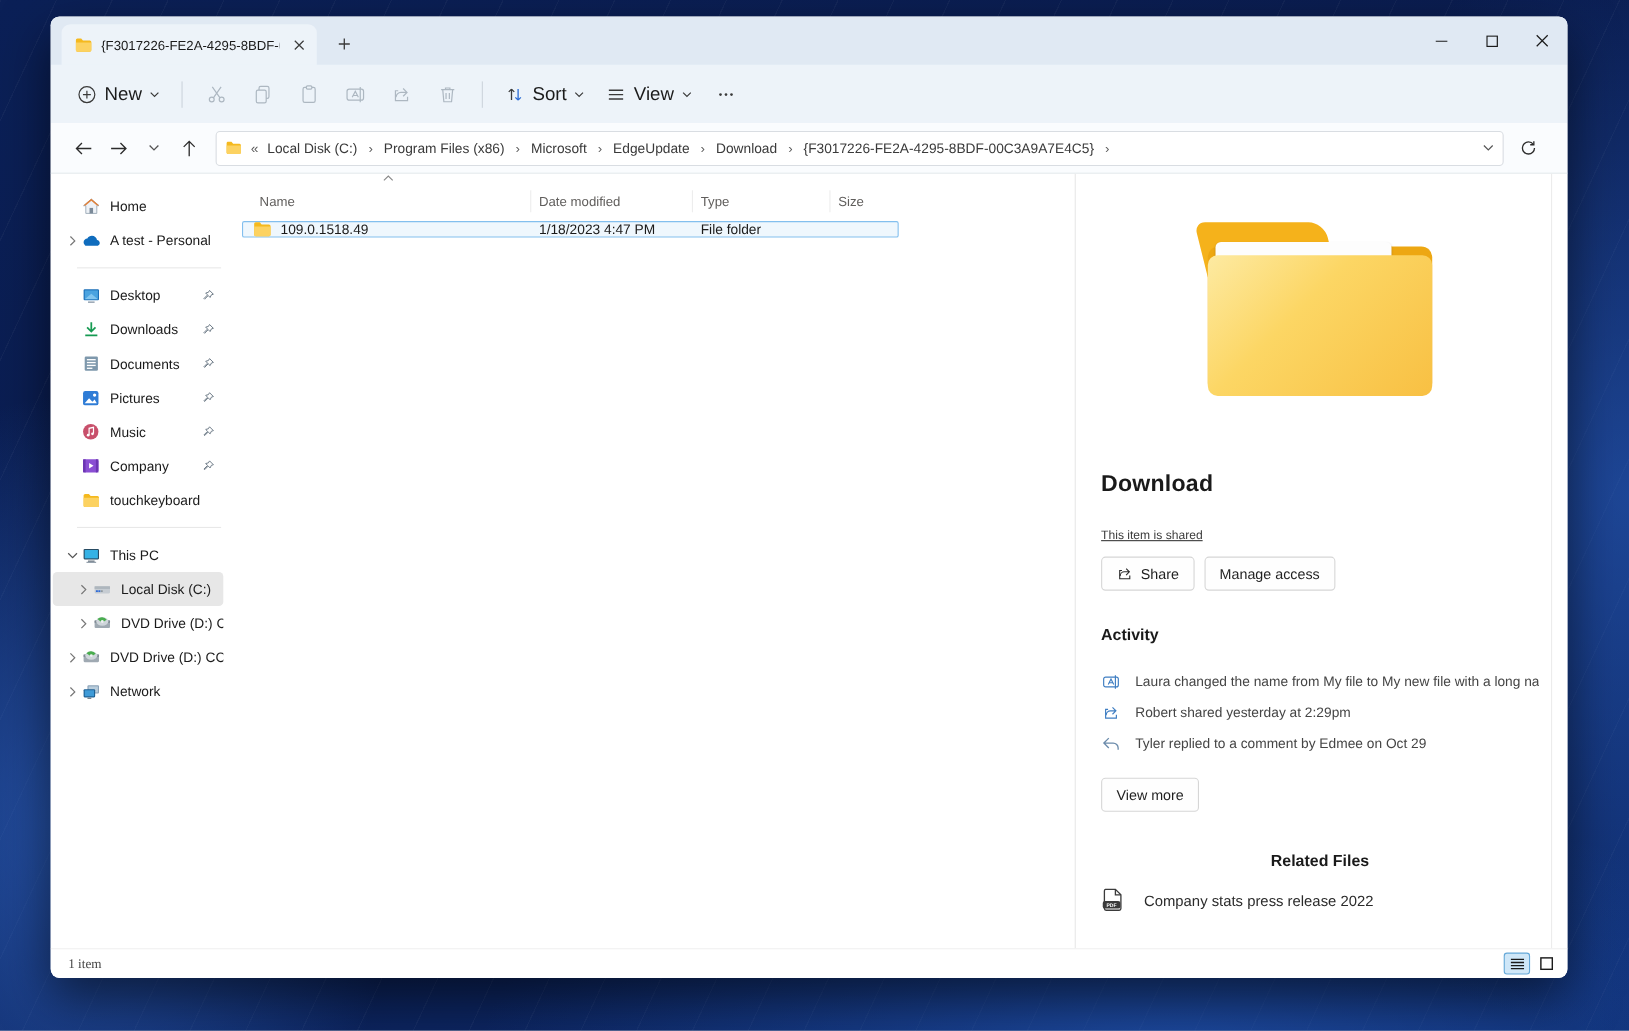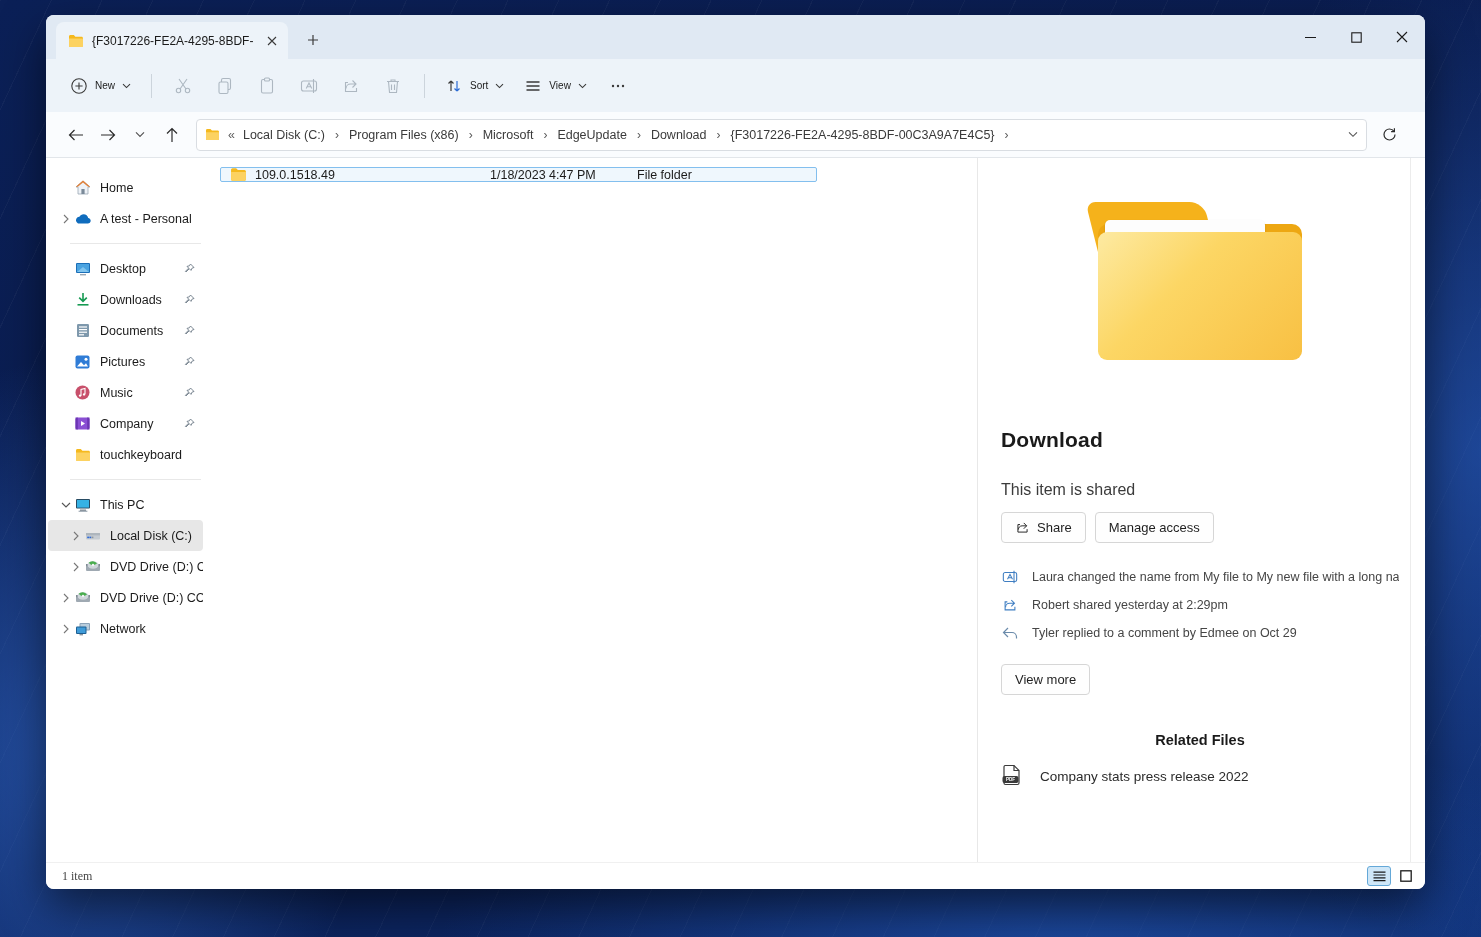--- a/index.html
+++ b/index.html
@@ -26,21 +26,21 @@
     justify-content:center; cursor:pointer; }
   .newtab { width:30px; height:30px; margin:0 0 4px 10px; border-radius:4px; display:flex;
     align-items:center; justify-content:center; cursor:pointer; }
   .win-controls { margin-left:auto; display:flex; height:100%; align-self:flex-start; }
   .win-btn { width:46px; height:100%; display:flex; align-items:center; justify-content:center; cursor:pointer; }
 
   
   .toolbar { height:53px; background:#edf3f9; display:flex; align-items:center;
     padding:0 14px; flex:none; }
   .tb-btn { display:flex; align-items:center; gap:7px; padding:7px 10px; border-radius:5px;
-    font-size:10px; color:#1b1b1b; cursor:pointer; }
+    font-size:17px; color:#1b1b1b; cursor:pointer; }
   .tb-icon-btn { width:42px; height:36px; display:flex; align-items:center; justify-content:center;
     border-radius:5px; cursor:pointer; }
   .tb-sep { width:1px; height:24px; background:#ccd4dc; margin:0 10px; }
   .disabled svg { opacity:.45; }
 
   
   .addressrow { height:46px; background:#fafcfe; border-bottom:1px solid #e2e6ea;
     display:flex; align-items:center; padding:0 14px; flex:none; }
   .nav-btn { width:32px; height:32px; display:flex; align-items:center; justify-content:center;
     border-radius:5px; cursor:pointer; }
@@ -100,21 +100,21 @@
   .bigfolder { width:220px; height:178px; position:relative; margin:0 auto 62px auto; }
   .bigfolder .back { position:absolute; left:8px; top:36px; width:204px; height:134px;
     border-radius:10px; background:#eda712; }
   .bigfolder .backtab { position:absolute; left:8px; top:14px; width:118px; height:50px;
     border-radius:10px 14px 0 0; background:#f5b21b; transform:skewX(14deg); transform-origin:bottom left; }
   .bigfolder .paper { position:absolute; left:15px; top:32px; width:160px; height:26px;
     border-radius:5px; background:#fdfdfd; box-shadow:0 1px 2px rgba(0,0,0,.15); }
   .bigfolder .front { position:absolute; left:8px; top:44px; width:204px; height:128px;
     border-radius:9px; background:linear-gradient(135deg,#fdeaa2 0%,#fcd664 40%,#f8c043 100%); }
   .d-title { font-size:21px; font-weight:700; color:#1a1a1a; letter-spacing:.2px; }
-  .d-shared { font-size:16px; color:#3b3b3b; margin-top:29px; }
+  .d-shared { font-size:11px; color:#3b3b3b; margin-top:29px;text-decoration:underline; }
   .d-btnrow { display:flex; gap:9px; margin-top:13px; }
   .d-btn { height:31px; background:#fefefe; border:1px solid #d6d6d6; border-radius:4px;
     display:flex; align-items:center; gap:7px; padding:0 13px; font-size:13px; color:#1f1f1f;
     cursor:pointer; }
   .d-h2 { font-size:14.5px; font-weight:700; color:#1a1a1a; }
   .activity-h { margin-top:33px; }
   .act-list { margin-top:20px; }
   .act-item { display:flex; align-items:center; gap:14px; height:28px; font-size:12.5px;
     color:#454545; white-space:nowrap; overflow:hidden; }
   .act-item .aicon { flex:none; display:flex; width:17px; justify-content:center; }
@@ -539,20 +539,31 @@
               <rect x="1" y="4.5" width="10.5" height="7.5" rx="1" fill="#1c5f93"></rect>
               <rect x="2" y="5.5" width="8.5" height="5.5" fill="#3f9bd8"></rect>
               <rect x="4.5" y="12.3" width="3.5" height="1" fill="#5d6b77"></rect>
             </svg>
         </span>
         <span class="label">Network</span>
       </div>
     </div>
 
     <div class="filearea">
+      <div class="cols">
+        <span class="sort-caret">
+          <svg width="10" height="6" viewBox="0 0 10 6">
+              <path d="M1 5l4-4 4 4" fill="none" stroke="#888" stroke-width="1"></path>
+            </svg>
+        </span>
+        <div class="col c-name">Name</div>
+        <div class="col c-date">Date modified</div>
+        <div class="col c-type">Type</div>
+        <div class="col c-size">Size</div>
+      </div>
       <div class="filerow">
         <div class="fr-name">
           <span>
             <svg width="17" height="15" viewBox="0 0 16 14">
                 <path d="M1 2.5C1 1.7 1.6 1 2.4 1h3.4l1.6 1.8h6.2c.8 0 1.4.7 1.4 1.5v7.2c0 .8-.6 1.5-1.4 1.5H2.4c-.8 0-1.4-.7-1.4-1.5z" fill="#f5b91e"></path>
                 <path d="M1 4.6h14v6.9c0 .8-.6 1.5-1.4 1.5H2.4c-.8 0-1.4-.7-1.4-1.5z" fill="#fcd261"></path>
               </svg>
           </span>
           <span>109.0.1518.49</span>
         </div>
@@ -578,20 +589,21 @@
               <path d="M10.5 3.5L14 7l-3.5 3.5M14 7H8.5C6 7 4 9 4 11.5" fill="none" stroke="#2b2b2b" stroke-width="1.2"></path>
               <path d="M14.5 11v3.5h-11v-9H6" fill="none" stroke="#2b2b2b" stroke-width="1.2"></path>
             </svg>
           <span>Share</span>
         </div>
         <div class="d-btn">
           <span>Manage access</span>
         </div>
       </div>
 
+      <div class="d-h2 activity-h">Activity</div>
       <div class="act-list">
         <div class="act-item">
           <span class="aicon">
             <svg width="16" height="16" viewBox="0 0 18 18">
                 <rect x="1.5" y="4" width="15" height="10" rx="2" fill="none" stroke="#3f7ec2" stroke-width="1.2"></rect>
                 <path d="M6.2 11.5L9 6l2.8 5.5M7.2 9.8h3.6" stroke="#3f7ec2" stroke-width="1.2" fill="none"></path>
                 <path d="M13.5 2v14" stroke="#3f7ec2" stroke-width="1.2"></path>
               </svg>
           </span>
           <span>Laura changed the name from My file to My new file with a long nan</span>

